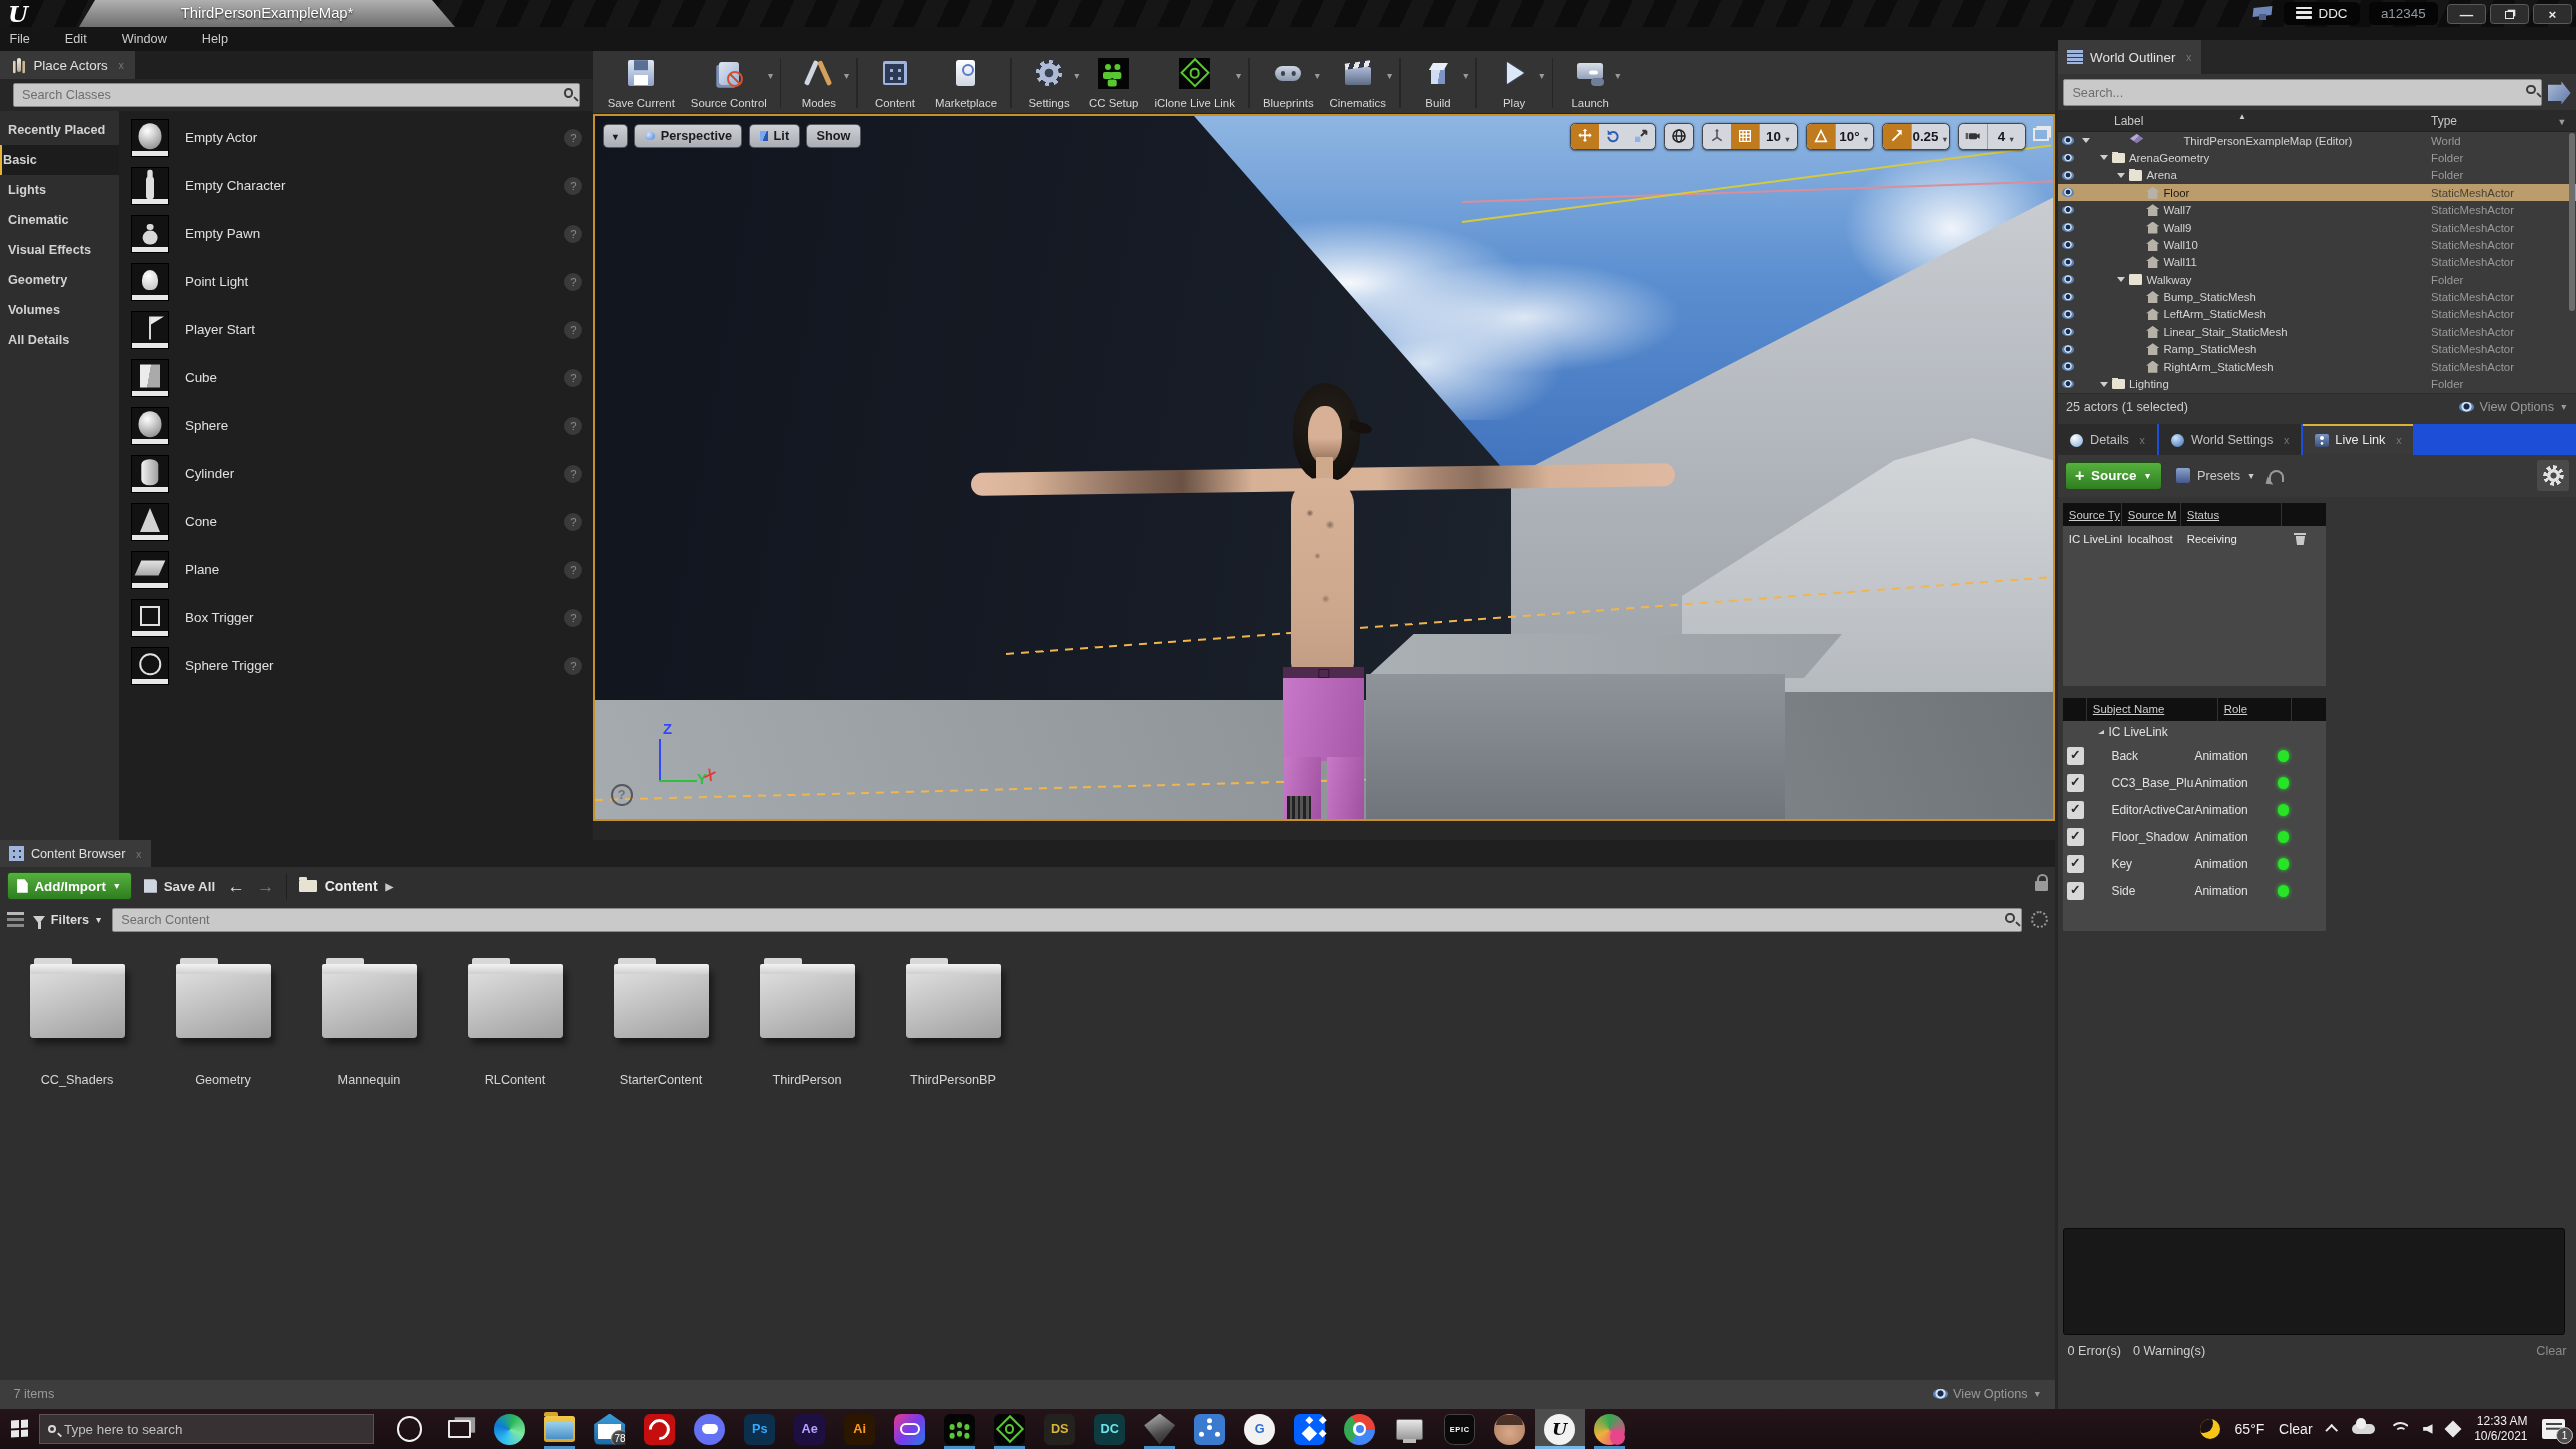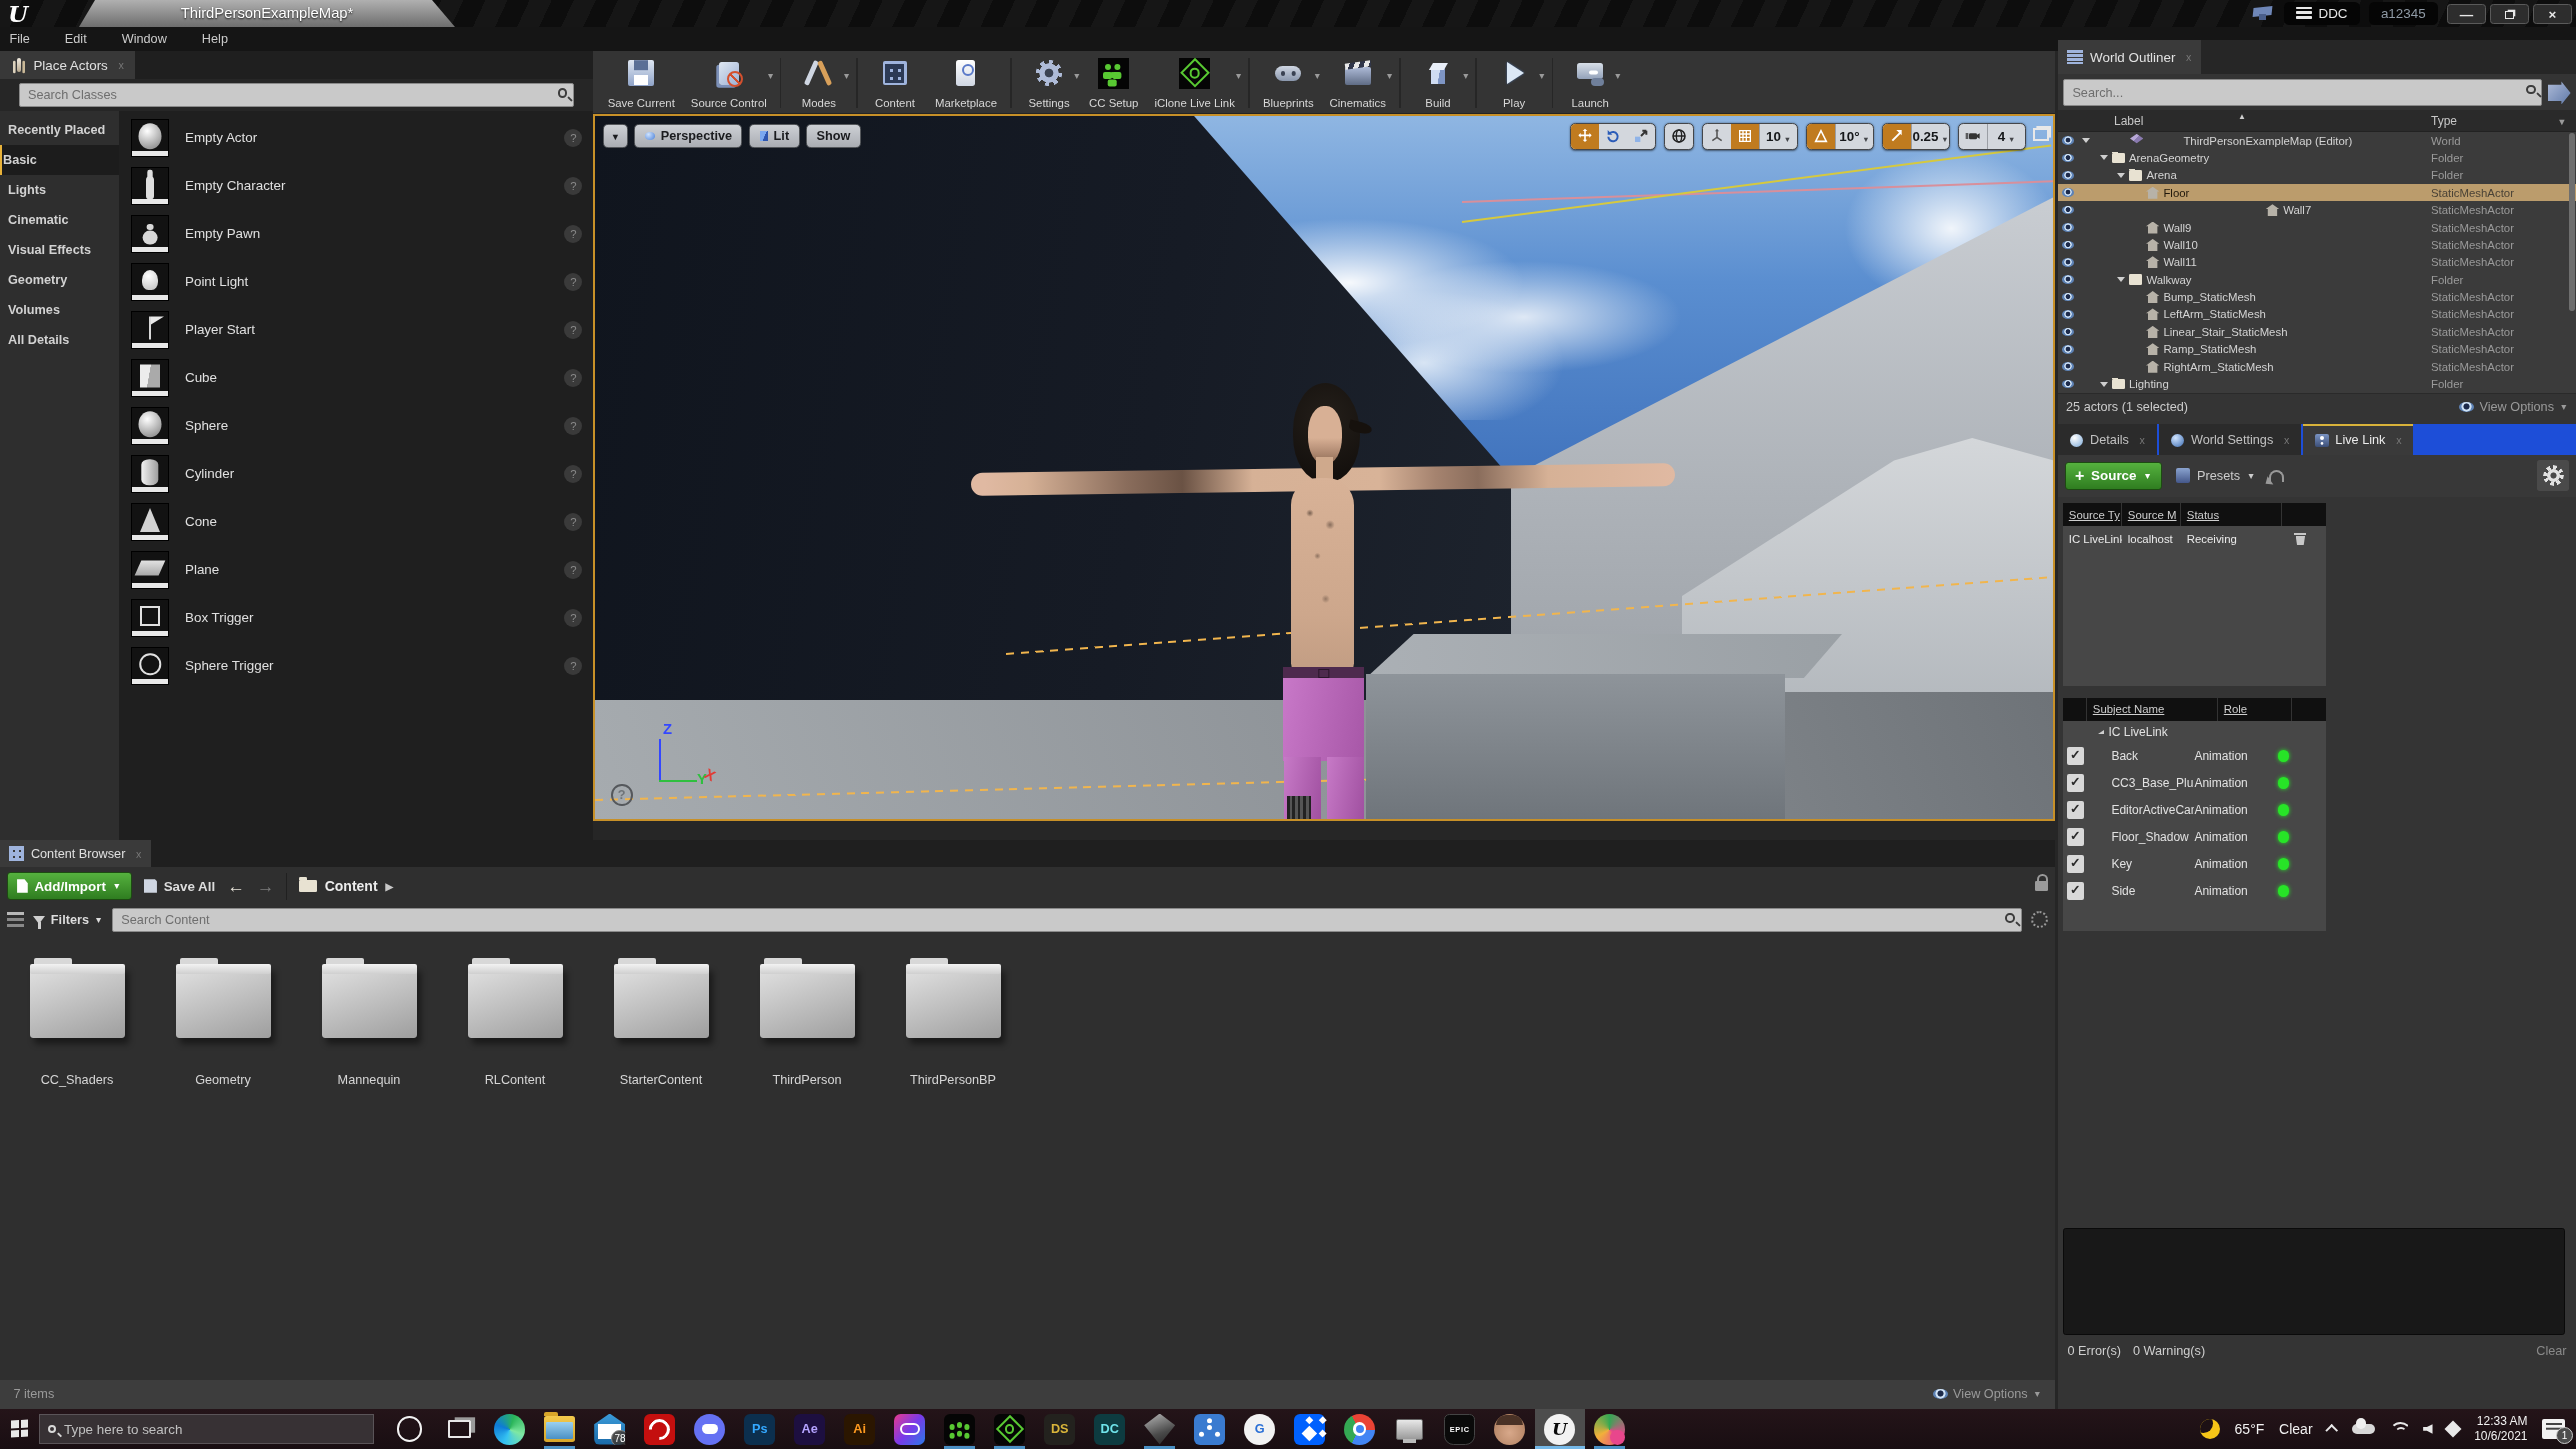--- a/index.html
+++ b/index.html
@@ -39,21 +39,21 @@
 
   
   .left-panel { position:absolute; left:0; top:51px; width:593px; height:789px; background:#262626; }
   .lp-tabrow { height:28px; background:#1f1f1f; }
   .lp-tab { display:inline-flex; align-items:center; gap:6.7px; height:28px; padding:0 10.7px;
     background:#383838; color:#e0e0e0; font-size:13.4px; }
   .hand-icon { width:16px; height:16px; position:relative; }
   .hand-icon::before { content:""; position:absolute; left:6px; top:1.3px; width:4.7px; height:13.4px;
     background:linear-gradient(#f2ece2,#b9a98e); border-radius:2px; box-shadow:-4.7px 2px 0 -0.7px #ddd2bd, 4.7px 2px 0 -0.7px #c9b897; }
   .tab-x { color:#777; font-size:10.7px; margin-left:4px; }
-  .lp-search { margin:4px 19px; height:24px; position:relative; }
+  .lp-search { margin:4px 13px; height:24px; position:relative; }
   .lp-search input, .cb-search input, .ol-search input { width:100%; height:100%; background:#c9c9c9;
     border:0.7px solid #8a8a8a; border-radius:2px; font-size:12.7px; color:#333; padding:0 27px 0 8px;
     font-family:"Liberation Sans",sans-serif; }
   .lp-search input::placeholder, .cb-search input::placeholder, .ol-search input::placeholder { color:#6e6e6e; }
   .mag { position:absolute; right:6.7px; top:5.4px; width:9.4px; height:9.4px; border:2px solid #3c3c3c; border-radius:50%; }
   .mag::after { content:""; position:absolute; left:7.4px; top:7.4px; width:6px; height:2px; background:#3c3c3c;
     transform:rotate(45deg); border-radius:1.3px; }
   .lp-body { position:absolute; left:0; top:60px; bottom:0; right:0; display:flex; }
   .lp-cats { width:119px; background:#2e2e2e; padding-top:4px; }
   .lp-cat { height:30px; line-height:30px; padding-left:8px; color:#d2d2d2; font-size:12.7px; font-weight:bold; }
@@ -1064,21 +1064,21 @@
             <span class="ol-ic oi-mesh"></span>
             <span>Floor</span>
           </span>
           <span class="ol-type">StaticMeshActor</span>
         </div>
 
         <div class="ol-row">
           <span class="ol-eye">
             <span class="eye-sm"></span>
           </span>
-          <span class="ol-main" style="padding-left: 56px; justify-content: center;">
+          <span class="ol-main" style="padding-left: 56px;">
             <span class="ol-arrow"></span>
             <span class="ol-ic oi-mesh"></span>
             <span>Wall7</span>
           </span>
           <span class="ol-type">StaticMeshActor</span>
         </div>
 
         <div class="ol-row">
           <span class="ol-eye">
             <span class="eye-sm"></span>

